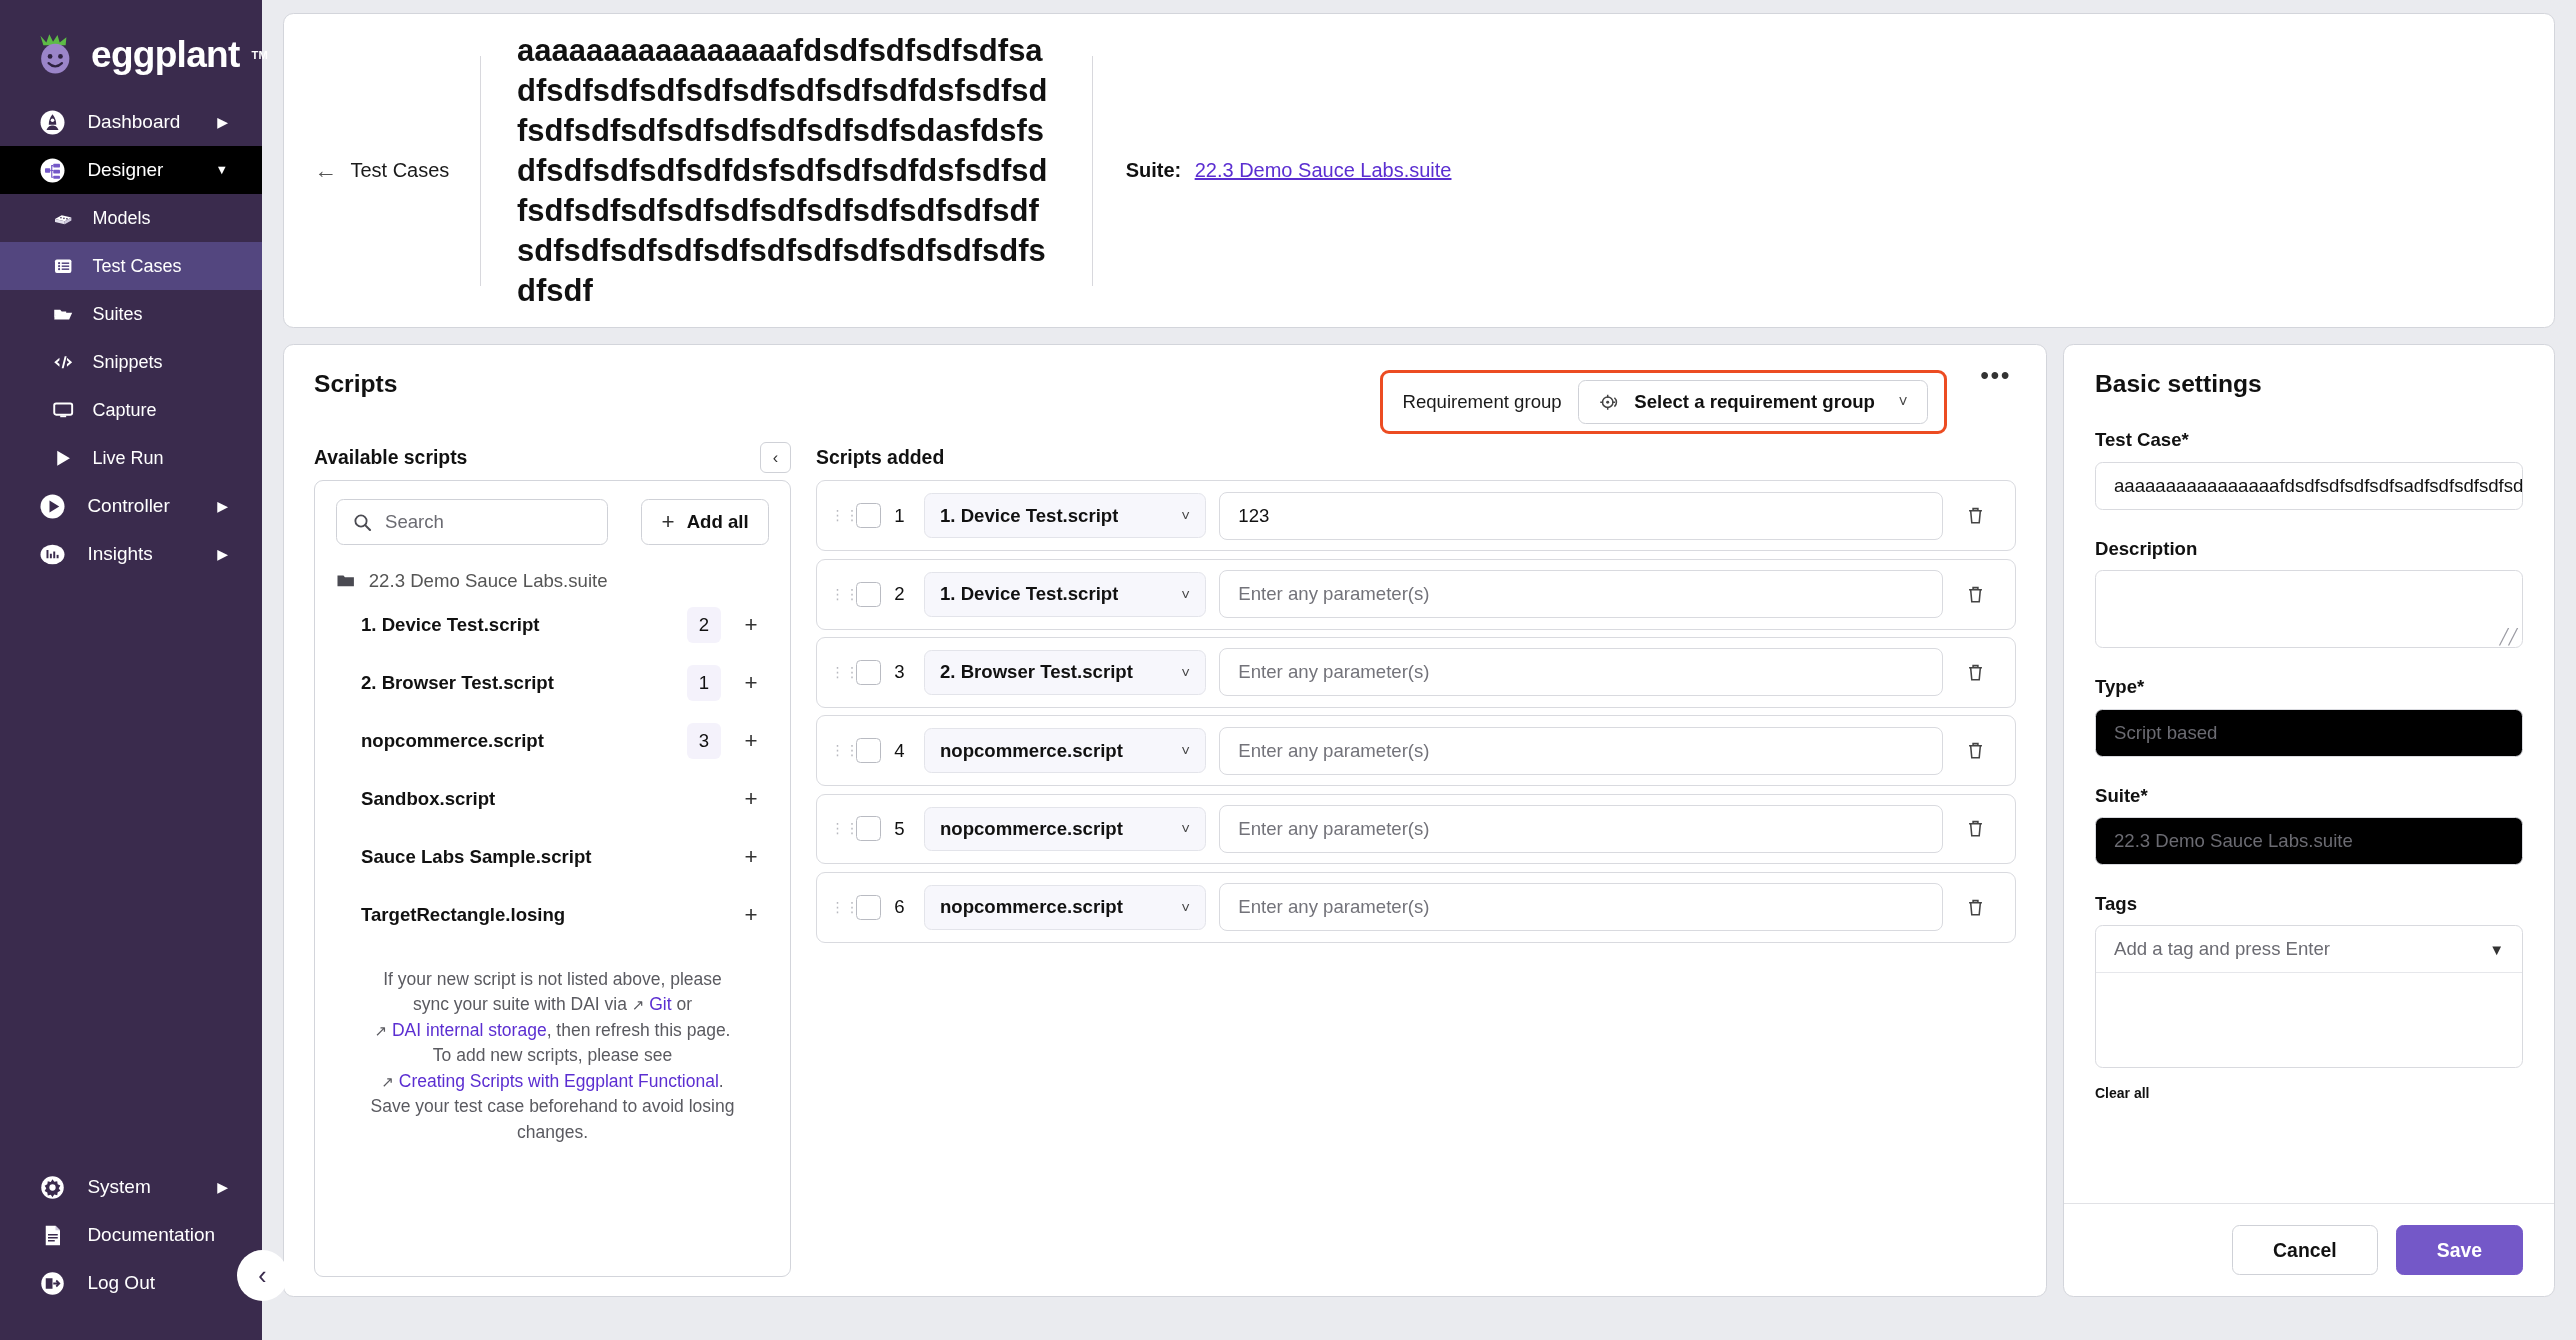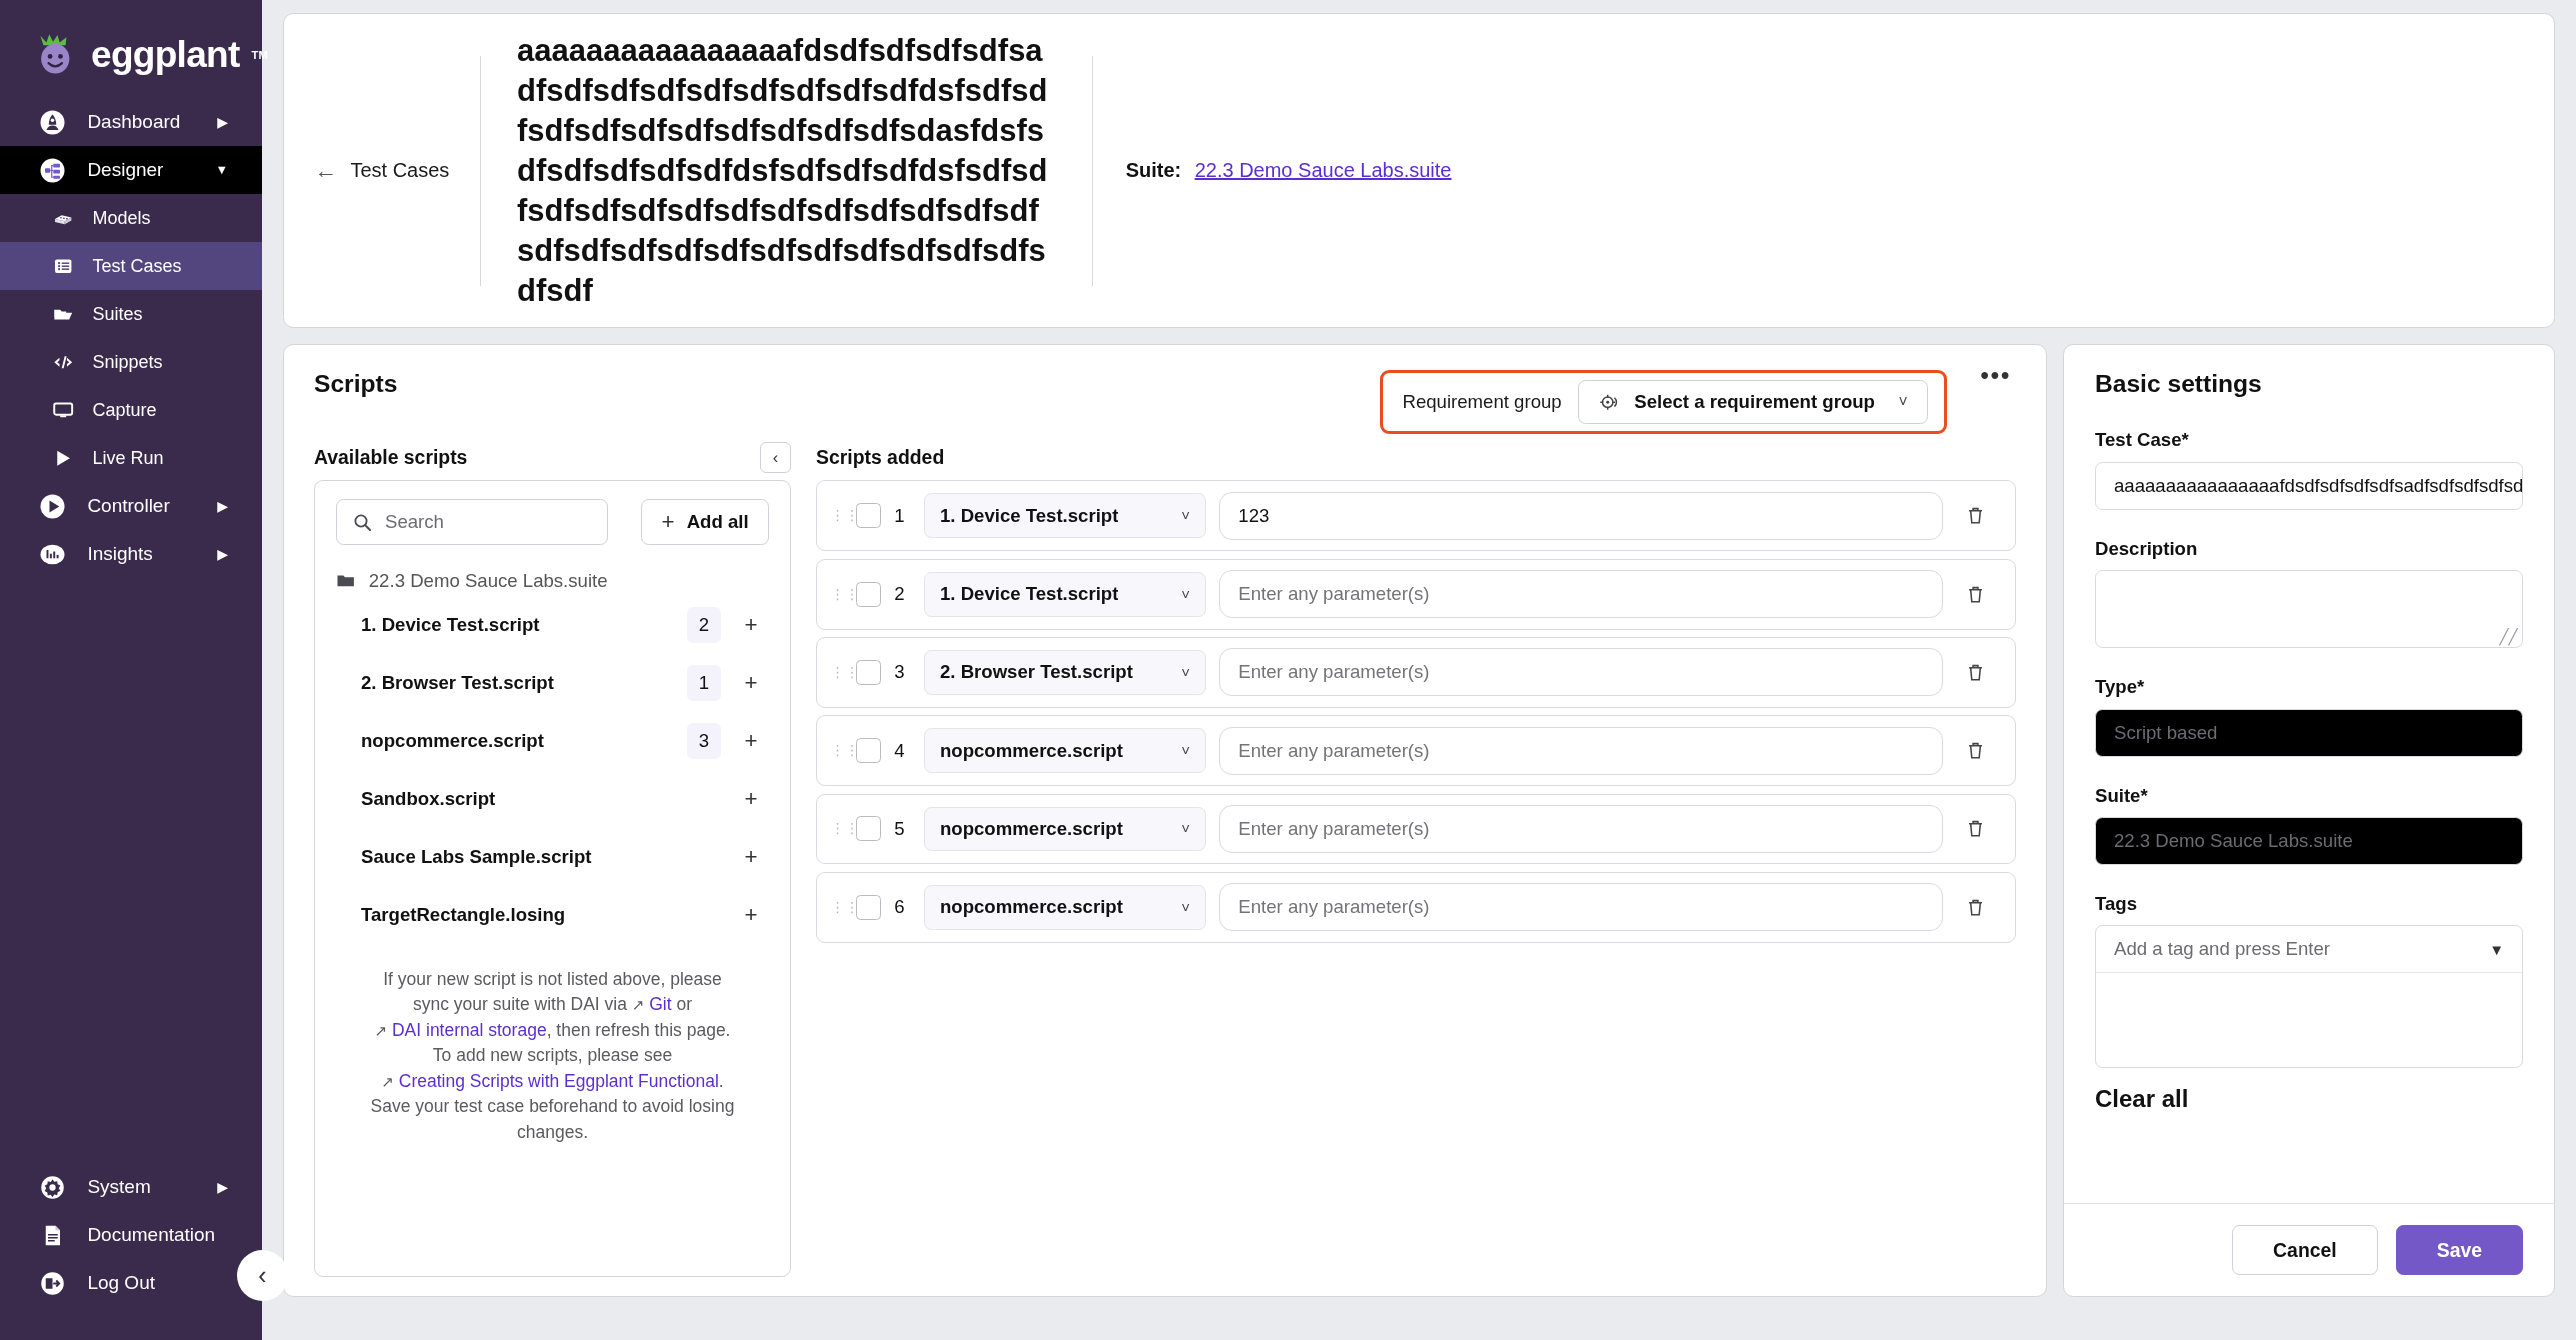--- a/index.html
+++ b/index.html
@@ -147,21 +147,21 @@
   }
   .grip { width: 12px; color: #b8b9bf; font-size: 14px; line-height: 0.64; letter-spacing: 0.7px; cursor: grab; }
   .step-num { font-size: 18.6px; color: #111; width: 16.4px; }
   .step-select {
     display: flex; align-items: center; border: 0.7px solid #e3e4ea; border-radius: 7.5px;
     background: #f7f7fc; padding: 10.4px 15px; width: 282px; flex: 0 0 282px; cursor: pointer;
   }
   .step-select-txt { font-size: 18.6px; font-weight: bold; color: #111; white-space: nowrap; overflow: hidden; text-overflow: ellipsis; }
   .step-chev { margin-left: auto; font-size: 15px; color: #444; padding-left: 9px; }
   .param {
-    flex: 1 1 auto; border: 0.7px solid #d9dadf; border-radius: 13px; background: #fff;
+    flex: 1 1 auto; border: 0.7px solid #d9dadf; border-radius: 8px; background: #fff;
     padding: 12px 18px; min-width: 0;
   }
   .param-txt { font-size: 18.6px; color: #111; }
   .param-ph { font-size: 18.6px; color: #73737a; }
   .trash { width: 39px; display: flex; align-items: center; justify-content: center; cursor: pointer; }
 
   
   .settings-card { width: 492px; flex: 0 0 492px; display: flex; flex-direction: column; max-height: 953px; }
   .settings-body { padding: 25px 31px 0 31px; flex: 1 1 auto; overflow: hidden; }
   .settings-title { font-size: 24.6px; font-weight: bold; color: #111; margin-bottom: 31px; }
@@ -173,21 +173,21 @@
     white-space: nowrap; overflow: hidden; text-overflow: clip;
   }
   .fld-input.readonly { background: #000000; color: #6b6b72; }
   .fld-area { border: 0.7px solid #d9dadf; border-radius: 7.5px; background: #fff; height: 78px; position: relative; }
   .resize { position: absolute; right: 4.5px; bottom: 3px; font-size: 15px; color: #9a9aa2; line-height: 1; }
   .tag-box { border: 0.7px solid #d9dadf; border-radius: 7.5px; background: #fff; }
   .tag-input { display: flex; align-items: center; padding: 12px 18px; border-bottom: 0.7px solid #e6e7eb; }
   .tag-ph { font-size: 18.6px; color: #6b6b72; }
   .tag-arrow { margin-left: auto; font-size: 15px; color: #333; }
   .tag-area { height: 94px; }
-  .clear-all { font-size: 24px; font-weight: bold; color: #111; margin-top: 16.4px; cursor: pointer; }
+  .clear-all { font-size: 14px; font-weight: bold; color: #111; margin-top: 16.4px; cursor: pointer; }
   .settings-foot { border-top: 0.7px solid #e1e2e6; padding: 21px 31px; display: flex; justify-content: flex-end; gap: 18px; }
   .btn { border-radius: 7.5px; padding: 12.7px 40px; font-size: 19.4px; cursor: pointer; font-weight: bold; }
   .btn-cancel { background: #fff; border: 0.7px solid #cfd1d7; color: #111; }
   .btn-save { background: #7458c8; border: 0.7px solid #7458c8; color: #fff; }
   svg { display: block; }
 </style>
 </head>
 <body>
 
 <div class="app">

